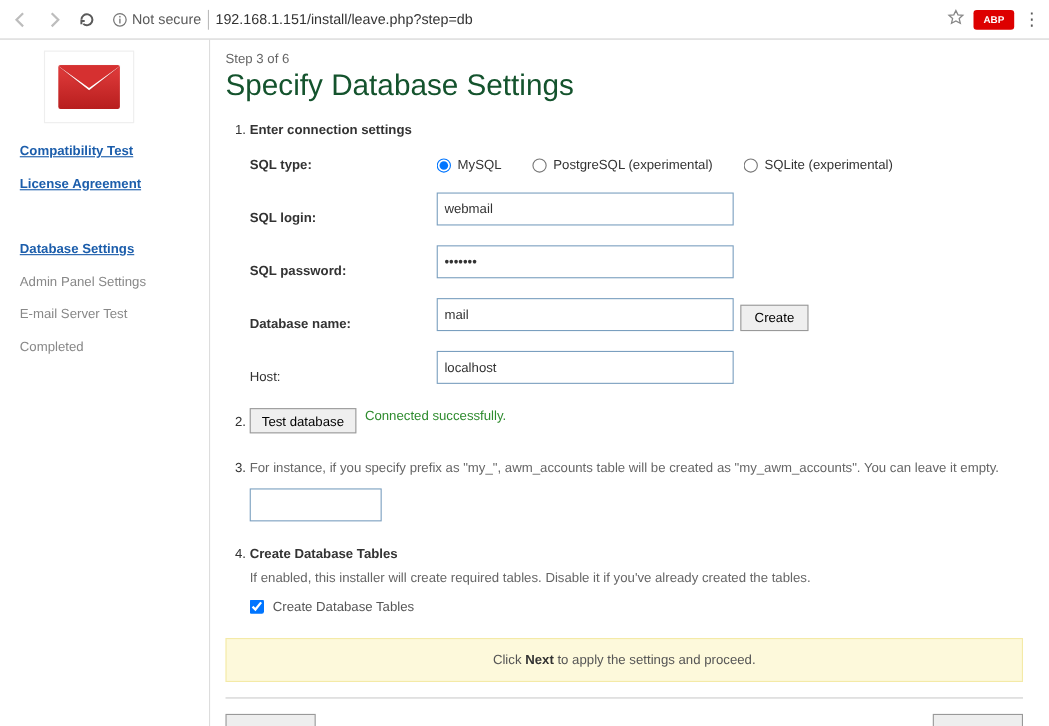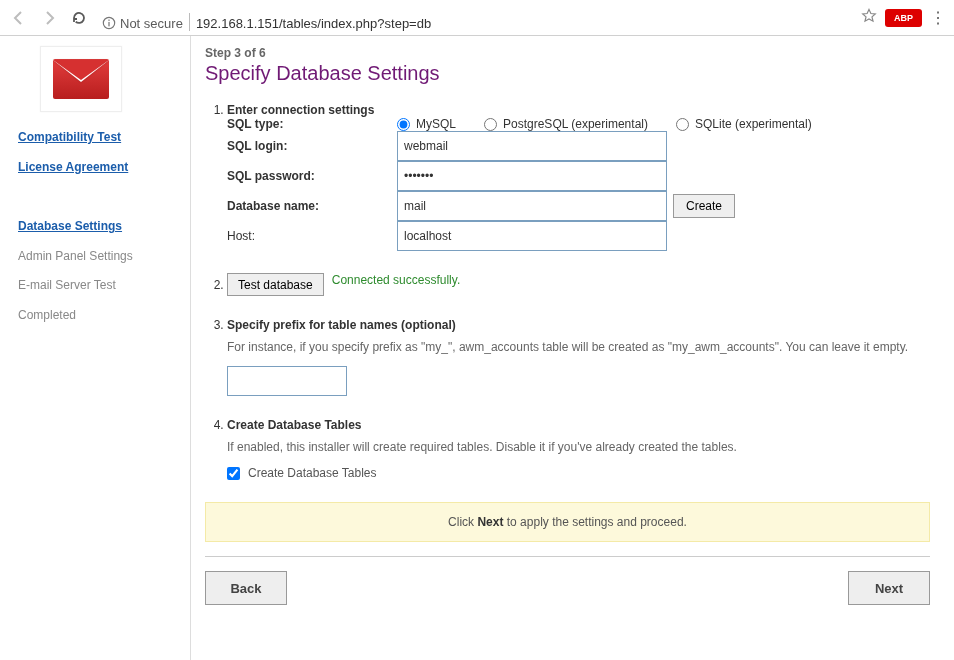--- a/index.html
+++ b/index.html
@@ -2,47 +2,47 @@
 <html><head>
 <meta charset="utf-8">
 <style>
 * { box-sizing: border-box; margin: 0; padding: 0; }
 body { font-family: Verdana, Arial, sans-serif; font-size: 12px; color: #333; background: #fff; width: 954px; height: 660px; overflow: hidden; }
 
 
 .browser-bar { height: 36px; border-bottom: 1px solid #d0d0d0; display: flex; align-items: center; padding: 0 8px; gap: 8px; background: #fff; }
 .nav-btn { width: 22px; height: 22px; display: flex; align-items: center; justify-content: center; color: #5a5a5a; cursor: pointer; }
 .nav-btn.disabled { color: #bdbdbd; }
-.url-area { flex: 1; display: flex; align-items: flex-end; gap: 6px; height: 26px; border-radius: 2px; padding: 0 4px; }
+.url-area { flex: 1; display: flex; align-items: center; gap: 6px; height: 26px; border-radius: 2px; padding: 0 4px; }
 .insecure { display: flex; align-items: center; gap: 4px; color: #5a5a5a; font-size: 13px; }
 .url-sep { width: 1px; height: 18px; background: #bbb; }
 .url-text { color: #333; font-size: 13px; }
 .star { color: #888; margin-left: auto; }
 .abp { width: 37px; height: 18px; background: #d00; color: #fff; font-size: 9px; font-weight: bold; border-radius: 3px; display: flex; align-items: center; justify-content: center; }
 .kebab { color: #5a5a5a; font-size: 16px; }
 
 
 .page { display: flex; height: calc(100% - 36px); }
 .sidebar { width: 190px; padding: 10px 6px 0 18px; }
 .logo-box { width: 82px; height: 66px; background: #fff; border: 1px solid #eee; display: flex; align-items: center; justify-content: center; margin: 0 0 18px 22px; box-shadow: 0 0 2px rgba(0,0,0,.04); position: relative; }
 .env-back { position: absolute; width: 56px; height: 40px; background: linear-gradient(#e23d3d,#b81e1e); border-radius: 2px; }
 .env-flap { position: absolute; width: 0; height: 0; top: 13px; border-left: 28px solid transparent; border-right: 28px solid transparent; border-top: 22px solid #fff; filter: drop-shadow(0 0 1px rgba(0,0,0,.15)); }
 .env-flap2 { position: absolute; width: 0; height: 0; top: 13px; border-left: 28px solid transparent; border-right: 28px solid transparent; border-top: 20px solid #d63030; }
 .sidebar a, .sidebar span.step { display: block; font-size: 12px; line-height: 1.3; margin-bottom: 14px; font-weight: bold; }
 .sidebar a { color: #1b5dab; text-decoration: underline; }
 .sidebar a.current { color: #1b5dab; margin-top: 44px; }
 .sidebar span.step { color: #888; font-weight: normal; }
 
 .main { flex: 1; padding: 10px 24px 0 14px; border-left: 1px solid #ddd; }
-.step-of { color: #666; font-size: 12px; margin-bottom: 2px; font-weight: bold; }
-h1 { font-family: Arial, sans-serif; font-size: 20px; font-weight: normal; color: #701a75; margin-bottom: 18px; }
+.step-of { color: #666; font-size: 12px; margin-bottom: 2px; }
+h1 { font-family: Arial, sans-serif; font-size: 27px; font-weight: normal; color: #14532d; margin-bottom: 18px; }
 ol.steps { list-style: decimal; padding-left: 22px; }
 ol.steps > li { margin-bottom: 22px; color: #333; }
 ol.steps > li > .li-title { font-weight: bold; color: #333; font-size: 12px; }
-.form-row { display: flex; align-items: center; margin-top: 0; }
+.form-row { display: flex; align-items: flex-end; margin-top: 18px; }
 .form-row .lbl { width: 170px; color: #333; font-weight: bold; }
 .form-row .lbl.normal { font-weight: normal; }
 .radios { display: flex; align-items: center; gap: 28px; color: #333; }
 .radios label { display: flex; align-items: center; gap: 6px; font-size: 12px; }
 input[type=text], input[type=password] { height: 22px; padding: 14px 6px; font-size: 12px; border: 1px solid #7a9fbf; color: #333; background: #fff; }
 input.w-270 { width: 270px; }
 input.w-120 { width: 120px; }
 button.small { height: 24px; padding: 0 12px; font-size: 12px; background: #efefef; border: 1px solid #999; cursor: pointer; margin-left: 6px; }
 button.btn-test { height: 23px; padding: 0 10px; font-size: 12px; background: #efefef; border: 1px solid #999; cursor: pointer; }
 .ok-msg { color: #2e8b2e; font-size: 12px; margin-left: 8px; }
@@ -79,21 +79,21 @@
   <div class="url-area">
     <span class="insecure">
       <svg width="14" height="14" viewBox="0 0 16 16">
           <circle cx="8" cy="8" r="6.5" stroke="#777" stroke-width="1.3" fill="none"></circle>
           <rect x="7.3" y="6.8" width="1.4" height="5" fill="#777"></rect>
           <rect x="7.3" y="4" width="1.4" height="1.6" fill="#777"></rect>
         </svg>
       <span>Not secure</span>
     </span>
     <span class="url-sep"></span>
-    <span class="url-text">192.168.1.151/tables/index.php?step=db</span>
+    <span class="url-text">192.168.1.151/install/leave.php?step=db</span>
   </div>
   <span class="star">
     <svg width="16" height="16" viewBox="0 0 16 16">
         <path d="M8 1.5l1.9 4 4.4.4-3.3 3 1 4.3L8 11l-4 2.2 1-4.3-3.3-3 4.4-.4z" stroke="#888" stroke-width="1.2" fill="none"></path>
       </svg>
   </span>
   <span class="abp">ABP</span>
   <span class="kebab">⋮</span>
 </div>
 
@@ -158,21 +158,20 @@
       </li>
 
       <li>
         <div style="margin-top:8px; display:flex; align-items:flex-start;">
           <button class="btn-test">Test database</button>
           <span class="ok-msg">Connected successfully.</span>
         </div>
       </li>
 
       <li>
-        <span class="li-title">Specify prefix for table names (optional)</span>
         <div class="help">For instance, if you specify prefix as "my_", awm_accounts table will be created as "my_awm_accounts". You can leave it empty.</div>
         <div style="margin-top:10px;">
           <input type="text" class="w-120" value="" style="">
         </div>
       </li>
 
       <li>
         <span class="li-title">Create Database Tables</span>
         <div class="help">If enabled, this installer will create required tables. Disable it if you've already created the tables.</div>
         <div class="chk-row">

